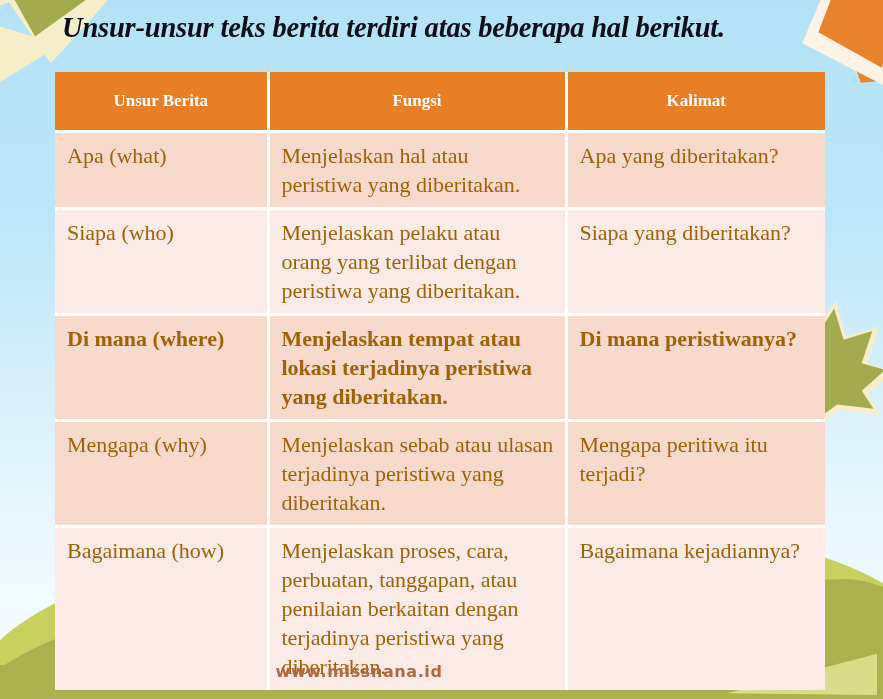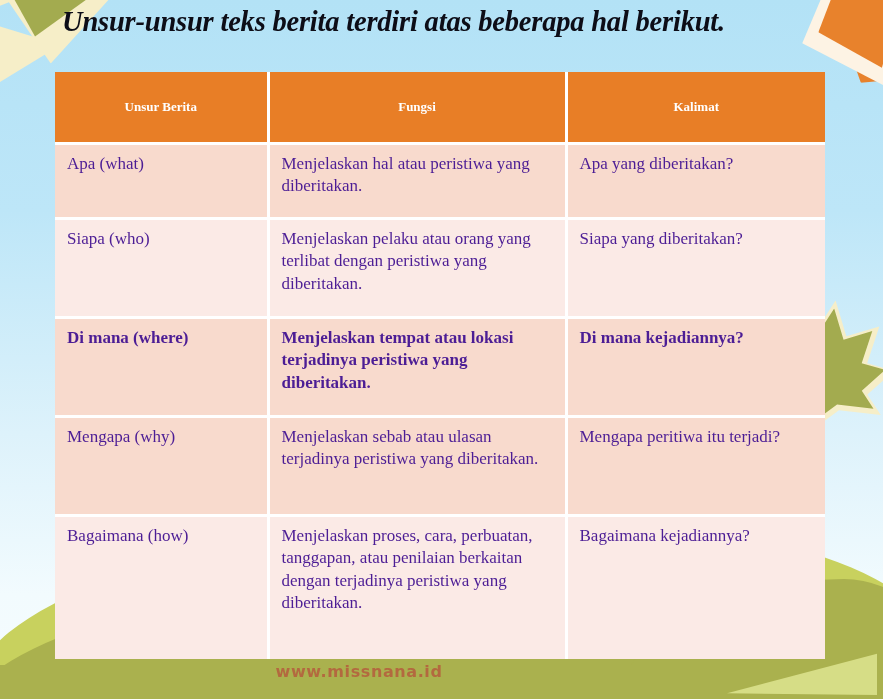--- a/index.html
+++ b/index.html
@@ -124,21 +124,21 @@
   .leaf-br-cream {
     right: 6px; bottom: 4px; width: 150px; height: 44px;
     background: #d6dd86;
     clip-path: polygon(0% 96%, 100% 6%, 100% 100%);
   }
 
   
   .title {
     position: absolute;
     left: 62px;
-    top: 6px;
+    top: 12px;
     width: 790px;
     font-family: "Liberation Serif", "DejaVu Serif", serif;
     font-style: italic;
     font-weight: bold;
     font-size: 28.5px;
     letter-spacing: -0.2px;
     color: #0d0d17;
     white-space: nowrap;
   }
 
@@ -153,35 +153,35 @@
   }
   .table col.c1 { width: 213px; }
   .table col.c2 { width: 298px; }
   .table col.c3 { width: 259px; }
 
   .table th {
     background: #e87e26;
     color: #ffffff;
     font-family: "Liberation Serif", "DejaVu Serif", serif;
     font-weight: bold;
-    font-size: 13px;
+    font-size: 17px;
     text-align: center;
     height: 54px;
-    padding: 8px 6px;
+    padding: 2px 6px;
     border-right: 3px solid #ffffff;
     border-bottom: 3px solid #ffffff;
     vertical-align: middle;
   }
   .table th:last-child { border-right: none; }
 
   .table td {
     font-family: "Liberation Serif", "DejaVu Serif", serif;
-    font-size: 17px;
+    font-size: 22px;
     line-height: 1.32;
-    color: #4c1d95;
+    color: #a16207;
     padding: 8px 10px 8px 12px;
     vertical-align: top;
     border-right: 3px solid #ffffff;
     border-bottom: 3px solid #ffffff;
   }
   .table td:last-child { border-right: none; }
   .table tr:last-child td { border-bottom: none; }
 
   tr.shade-a td { background: #f8dacd; }
   tr.shade-b td { background: #fbeae6; }
@@ -256,21 +256,21 @@
         <td>Apa yang diberitakan?</td>
       </tr>
       <tr class="shade-b r1">
         <td>Siapa (who)</td>
         <td>Menjelaskan pelaku atau orang yang terlibat dengan peristiwa yang diberitakan.</td>
         <td>Siapa yang diberitakan?</td>
       </tr>
       <tr class="shade-a r2">
         <td>Di mana (where)</td>
         <td>Menjelaskan tempat atau lokasi terjadinya peristiwa yang diberitakan.</td>
-        <td>Di mana kejadiannya?</td>
+        <td>Di mana peristiwanya?</td>
       </tr>
       <tr class="shade-a r4">
         <td>Mengapa (why)</td>
         <td>Menjelaskan sebab atau ulasan terjadinya peristiwa yang diberitakan.</td>
         <td>Mengapa peritiwa itu terjadi?</td>
       </tr>
       <tr class="shade-b r5">
         <td>Bagaimana (how)</td>
         <td>Menjelaskan proses, cara, perbuatan, tanggapan, atau penilaian berkaitan dengan terjadinya peristiwa yang diberitakan.</td>
         <td>Bagaimana kejadiannya?</td>

